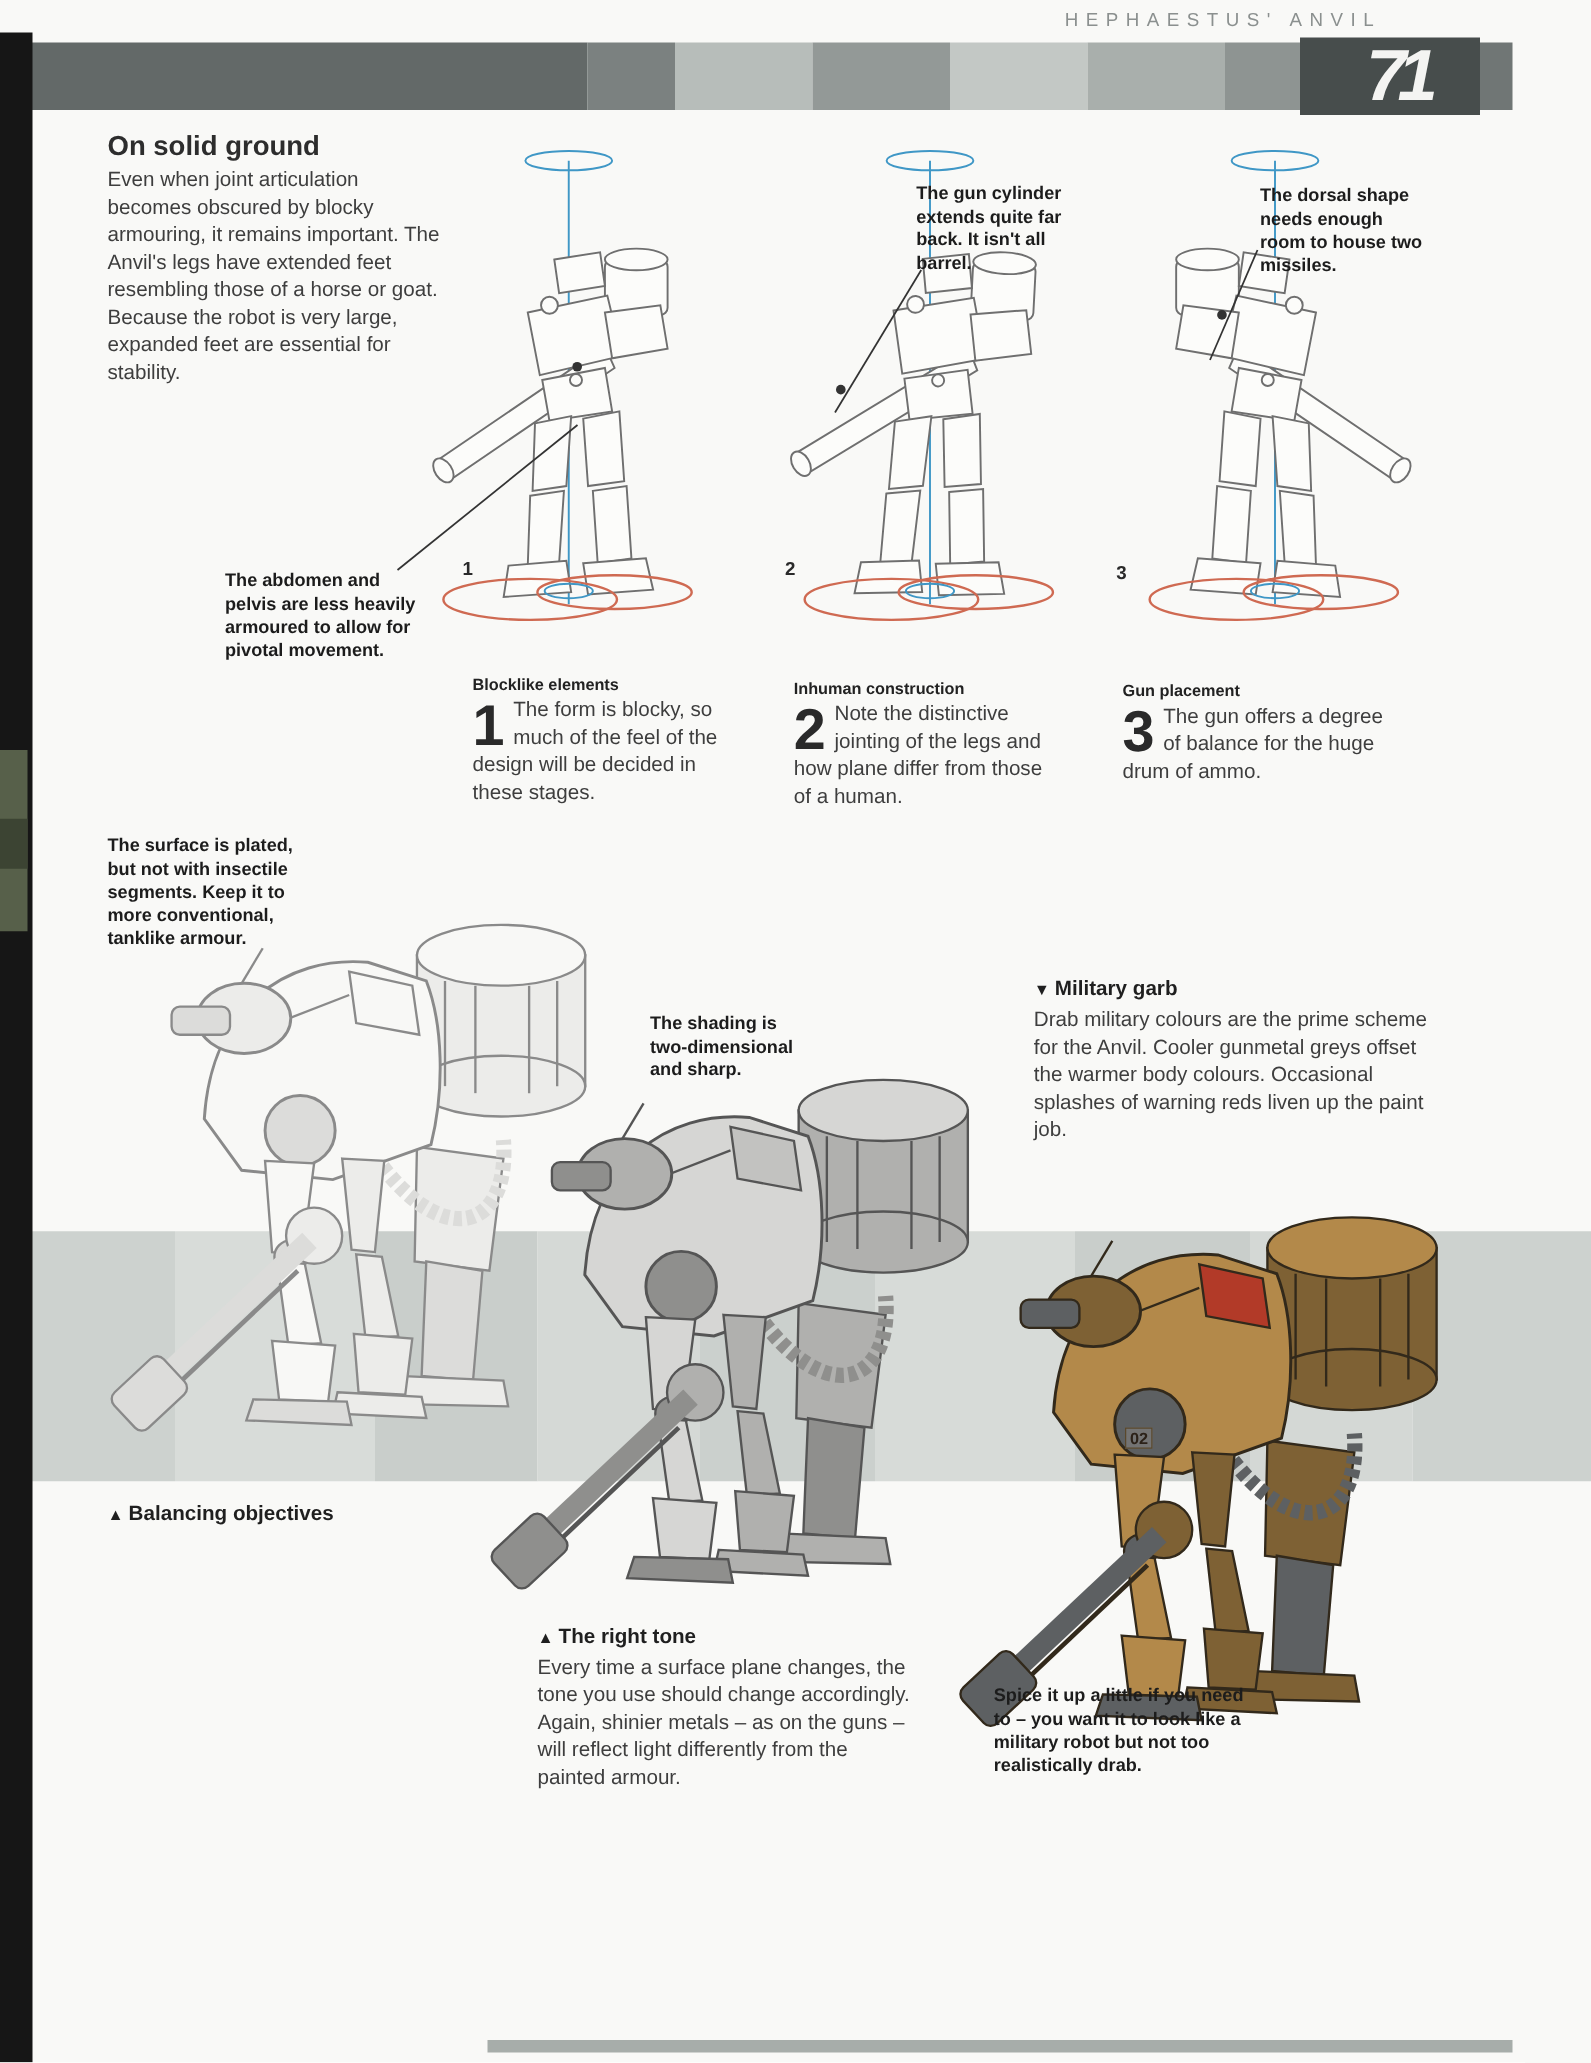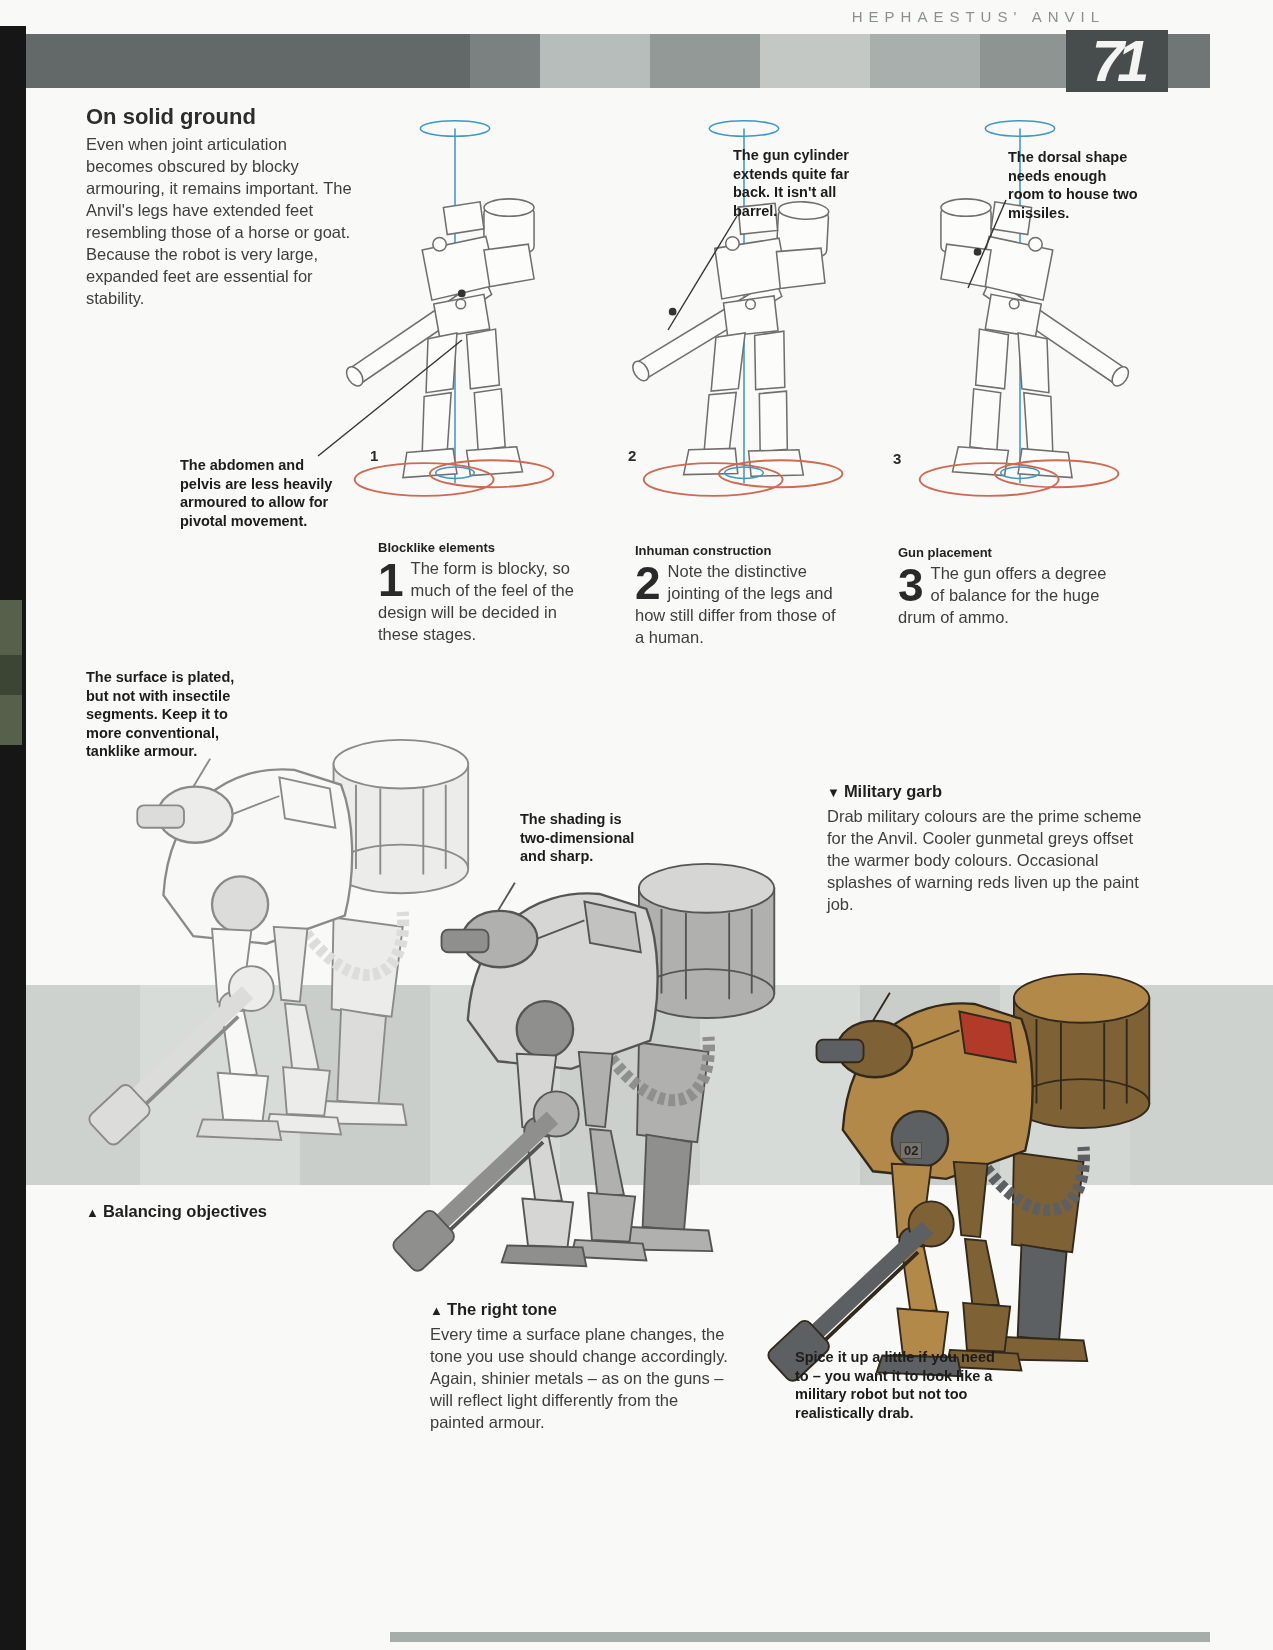--- a/index.html
+++ b/index.html
@@ -6,21 +6,21 @@
   #page{position:relative;width:1273px;height:1650px;background:#f9f9f7;overflow:hidden;margin:0 auto;}
   .abs{position:absolute;}
   
   .edge-strip{left:0;top:26px;width:26px;height:1624px;background:#161616;z-index:5;}
   .edge-thumb{left:0;top:600px;width:22px;height:145px;background:#57604a;z-index:6;}
   .edge-thumb-dark{left:0;top:655px;width:22px;height:40px;background:#3c4433;z-index:7;}
   
   .book-title{top:8px;left:0;width:1105px;text-align:right;font-size:15px;letter-spacing:6px;color:#8b908f;font-weight:500;z-index:3;}
   .band{top:34px;left:0;height:54px;display:flex;width:1210px;z-index:2;}
   .band>div{height:100%;}
-  .pagenum-box{top:30px;left:1066px;width:102px;height:62px;background:#474d4c;z-index:4;display:flex;align-items:center;justify-content:center;}
+  .pagenum-box{top:30px;left:1040px;width:132px;height:62px;background:#474d4c;z-index:4;display:flex;align-items:center;justify-content:center;padding-left:12px;}
   .pagenum{font-size:58px;font-weight:bold;font-style:italic;color:#f4f4f2;letter-spacing:-7px;line-height:1;}
   
   .intro-title{font-size:22px;font-weight:bold;color:#2d2d2d;margin:0 0 4px 0;}
   .body-text{font-size:16.5px;color:#3e3e3e;line-height:1.33;}
   .callout{font-weight:bold;font-size:14.5px;color:#1c1c1c;line-height:1.28;}
   .step{width:205px;}
   .step-title{font-size:13px;font-weight:bold;color:#222;margin-bottom:3px;}
   .step-num{float:left;font-size:46px;font-weight:bold;color:#2a2a2a;line-height:38px;margin:3px 7px 0 0;}
   .sec-title{font-size:16.5px;font-weight:bold;color:#1f1f1f;margin-bottom:5px;}
   .sec-title .marker{font-size:13px;margin-right:4px;}
@@ -216,21 +216,21 @@
     <div class="body-text">
       <span class="step-num">1</span>
       <span>The form is blocky, so much of the feel of the design will be decided in these stages.</span>
     </div>
   </div>
 
   <div class="abs text-layer step" style="left:635px;top:543px">
     <div class="step-title">Inhuman construction</div>
     <div class="body-text">
       <span class="step-num">2</span>
-      <span>Note the distinctive jointing of the legs and how still differ from those of a human.</span>
+      <span>Note the distinctive jointing of the legs and how plane differ from those of a human.</span>
     </div>
   </div>
 
   <div class="abs text-layer step" style="left:898px;top:545px;width:212px">
     <div class="step-title">Gun placement</div>
     <div class="body-text">
       <span class="step-num">3</span>
       <span>The gun offers a degree of balance for the huge drum of ammo.</span>
     </div>
   </div>

